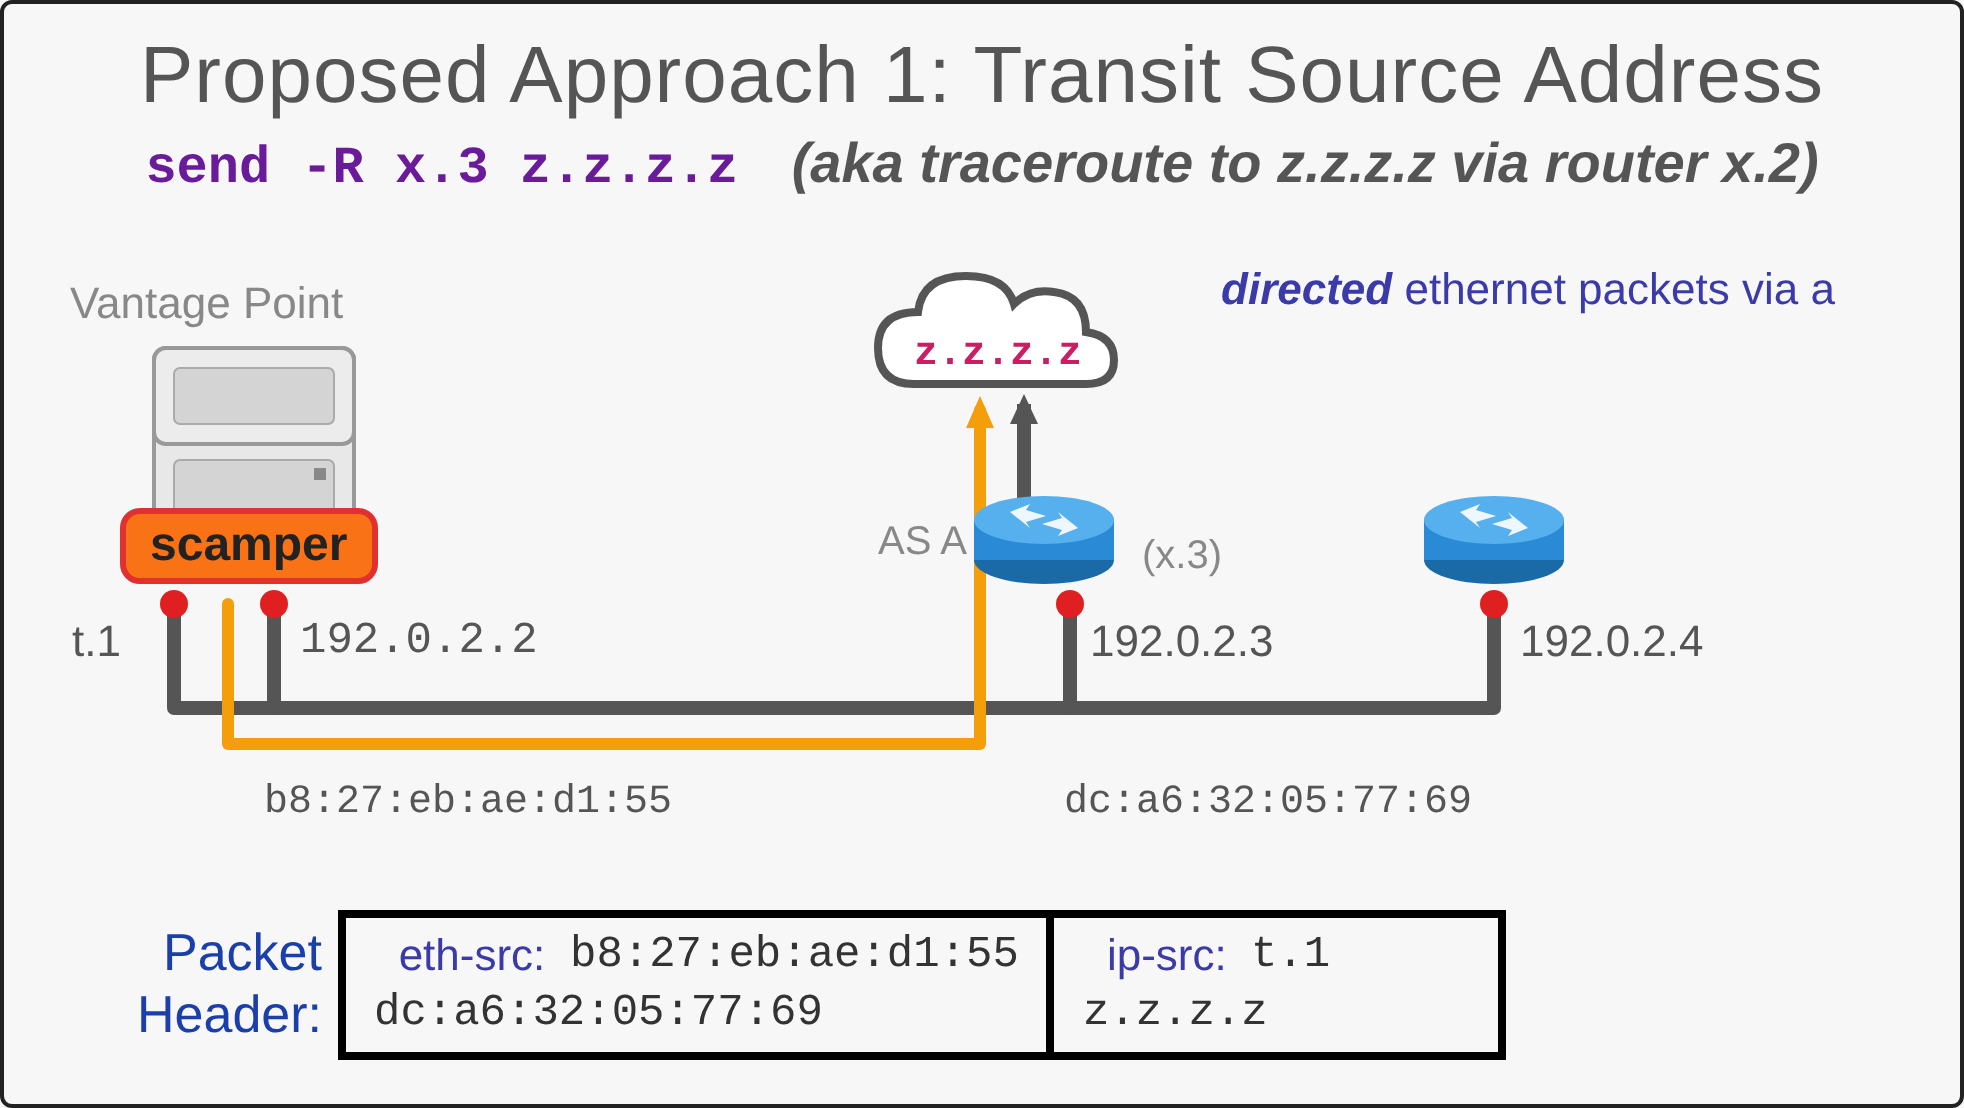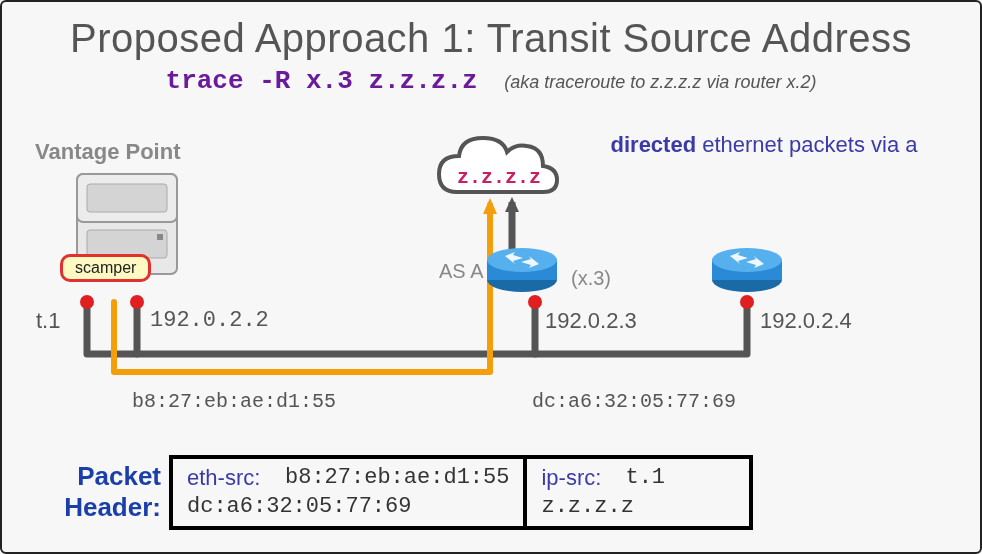--- a/index.html
+++ b/index.html
@@ -34,59 +34,59 @@
   }
   .cmd {
     font-family: "Courier New", monospace;
     font-weight: bold;
     color: #6a1b9a;
     font-size: 26px;
   }
   .sub-explain {
     font-style: italic;
     color: #555;
-    font-size: 18px;
-    font-weight: 400;
+    font-size: 28px;
+    font-weight: 700;
   }
   .explain-box {
     position: absolute;
     top: 100px;
     left: 562px;
     width: 400px;
     text-align: center;
     font-size: 22px;
     color: #3a3aa8;
     font-weight: 300;
     line-height: 1.3;
   }
-  .explain-box .directed { font-weight: bold; }
+  .explain-box .directed { font-style: italic; font-weight: bold; }
   .vp-label {
     position: absolute;
     top: 137px;
     left: 33px;
     font-size: 22px;
     color: #888;
-    font-weight: 700;
+    font-weight: 400;
   }
   
   .draw {
     position: absolute;
     left: 0; top: 0; width: 982px; height: 554px;
     pointer-events: none;
   }
   .scamper-badge {
     position: absolute;
     left: 58px; top: 252px;
-    background: #fef9c3;
+    background: #f97316;
     border: 3px solid #e03030;
     border-radius: 10px;
     padding: 2px 12px;
     font-family: "Helvetica Neue", Arial, sans-serif;
-    font-weight: normal;
-    font-size: 16px;
+    font-weight: bold;
+    font-size: 24px;
     color: #222;
   }
   .cloud-label {
     position: absolute;
     left: 455px; top: 164px;
     font-family: "Courier New", monospace;
     font-weight: bold;
     font-size: 20px;
     color: #c91e63;
   }
@@ -124,44 +124,44 @@
     left: 19px;
     bottom: 22px;
     display: flex;
     align-items: center;
   }
   .pkt-label {
     width: 140px;
     text-align: right;
     font-size: 26px;
     color: #1a3faa;
-    font-weight: bold;
+    font-weight: normal;
     line-height: 1.2;
     margin-right: 8px;
   }
   .pkt-table {
     border: 4px solid #000;
     display: flex;
     background: #f7f7f7;
   }
   .pkt-col {
     padding: 4px 14px;
   }
   .pkt-col.left { border-right: 4px solid #000; }
   .pkt-line { display: flex; font-size: 22px; line-height: 1.35; }
-  .pkt-key { color: #3a3aa8; font-family: "Gill Sans","Helvetica Neue",Arial,sans-serif; font-weight: 300; width: 98px; }
+  .pkt-key { color: #3a3aa8; font-family: "Gill Sans","Helvetica Neue",Arial,sans-serif; font-weight: 300; width: 98px; text-align: center; }
   .pkt-val { font-family: "Courier New", monospace; color: #333; white-space: pre; }
 </style>
 </head>
 <body>
 
 <div class="title">Proposed Approach 1: Transit Source Address</div>
 
 <div class="subtitle">
-  <span class="cmd">trace -R x.3 z.z.z.z</span>
+  <span class="cmd">send -R x.3 z.z.z.z</span>
   &nbsp;&nbsp;
   <span class="sub-explain">(aka traceroute to z.z.z.z via router x.2)</span>
 </div>
 
 <div class="explain-box">
   <br>
   <span class="directed">directed</span><span> ethernet packets via a</span><br>
   <br>
 </div>
 

